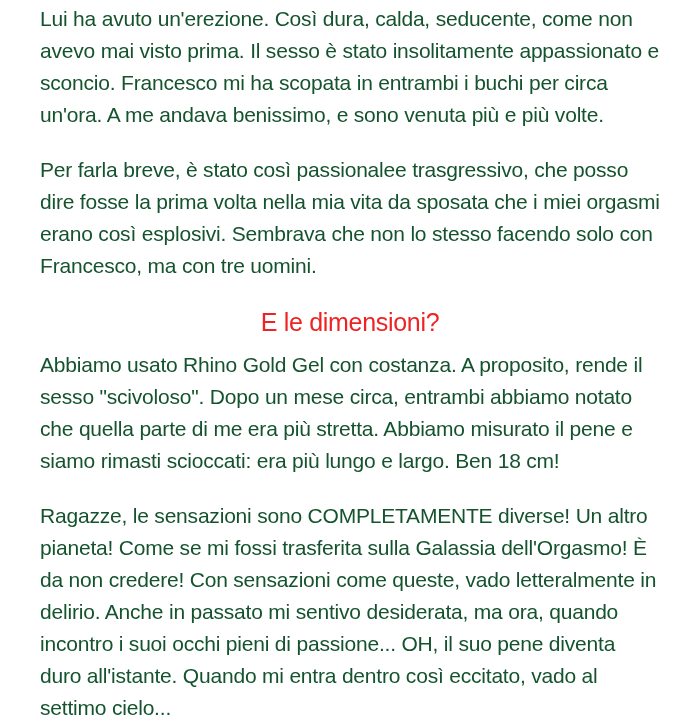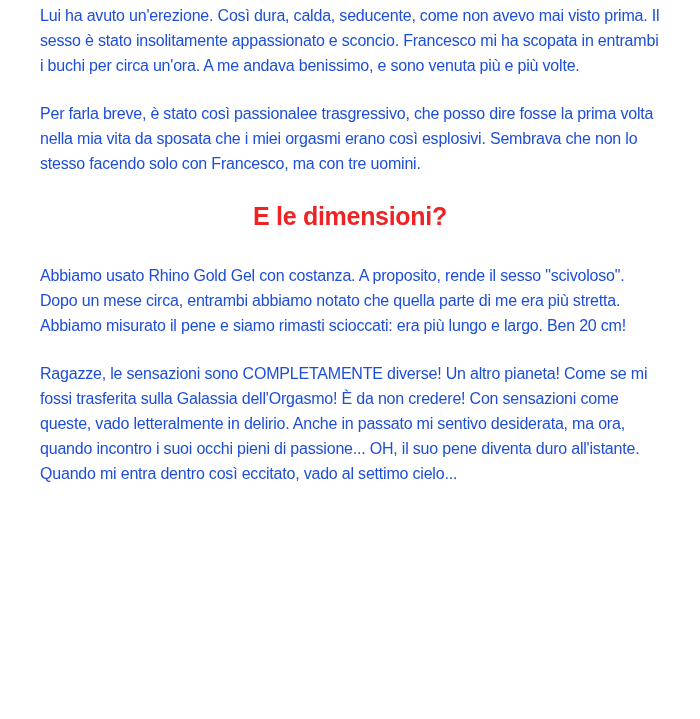--- a/index.html
+++ b/index.html
@@ -15,40 +15,40 @@
     overflow: hidden;
     font-family: "Liberation Sans", sans-serif;
   }
   .article {
     width: 620px;
     margin: 0 auto;
     padding-top: 3px;
   }
   .para {
     margin: 0 0 23px 0;
-    font-size: 16px;
-    line-height: 25px;
-    color: #1d4ed8;
+    font-size: 21px;
+    line-height: 32px;
+    color: #14532d;
     letter-spacing: -0.2px;
     text-align: left;
   }
   .section-heading {
-    margin: 25px 0 32px 0;
+    margin: 25px 0 12px 0;
     font-size: 25px;
     line-height: 30px;
-    font-weight: 700;
+    font-weight: 400;
     color: #ee2424;
     text-align: center;
     letter-spacing: -0.3px;
   }
 </style>
 </head>
 <body>
 
 <div class="page">
   <div class="article">
     <p class="para">Lui ha avuto un'erezione. Così dura, calda, seducente, come non avevo mai visto prima. Il sesso è stato insolitamente appassionato e sconcio. Francesco mi ha scopata in entrambi i buchi per circa un'ora. A me andava benissimo, e sono venuta più e più volte.</p>
     <p class="para">Per farla breve, è stato così passionalee trasgressivo, che posso dire fosse la prima volta nella mia vita da sposata che i miei orgasmi erano così esplosivi. Sembrava che non lo stesso facendo solo con Francesco, ma con tre uomini.</p>
     <h2 class="section-heading">E le dimensioni?</h2>
-    <p class="para">Abbiamo usato Rhino Gold Gel con costanza. A proposito, rende il sesso "scivoloso". Dopo un mese circa, entrambi abbiamo notato che quella parte di me era più stretta. Abbiamo misurato il pene e siamo rimasti scioccati: era più lungo e largo. Ben 20 cm!</p>
+    <p class="para">Abbiamo usato Rhino Gold Gel con costanza. A proposito, rende il sesso "scivoloso". Dopo un mese circa, entrambi abbiamo notato che quella parte di me era più stretta. Abbiamo misurato il pene e siamo rimasti scioccati: era più lungo e largo. Ben 18 cm!</p>
     <p class="para">Ragazze, le sensazioni sono COMPLETAMENTE diverse! Un altro pianeta! Come se mi fossi trasferita sulla Galassia dell'Orgasmo! È da non credere! Con sensazioni come queste, vado letteralmente in delirio. Anche in passato mi sentivo desiderata, ma ora, quando incontro i suoi occhi pieni di passione... OH, il suo pene diventa duro all'istante. Quando mi entra dentro così eccitato, vado al settimo cielo...</p>
   </div>
 </div>
 
 </body></html>

